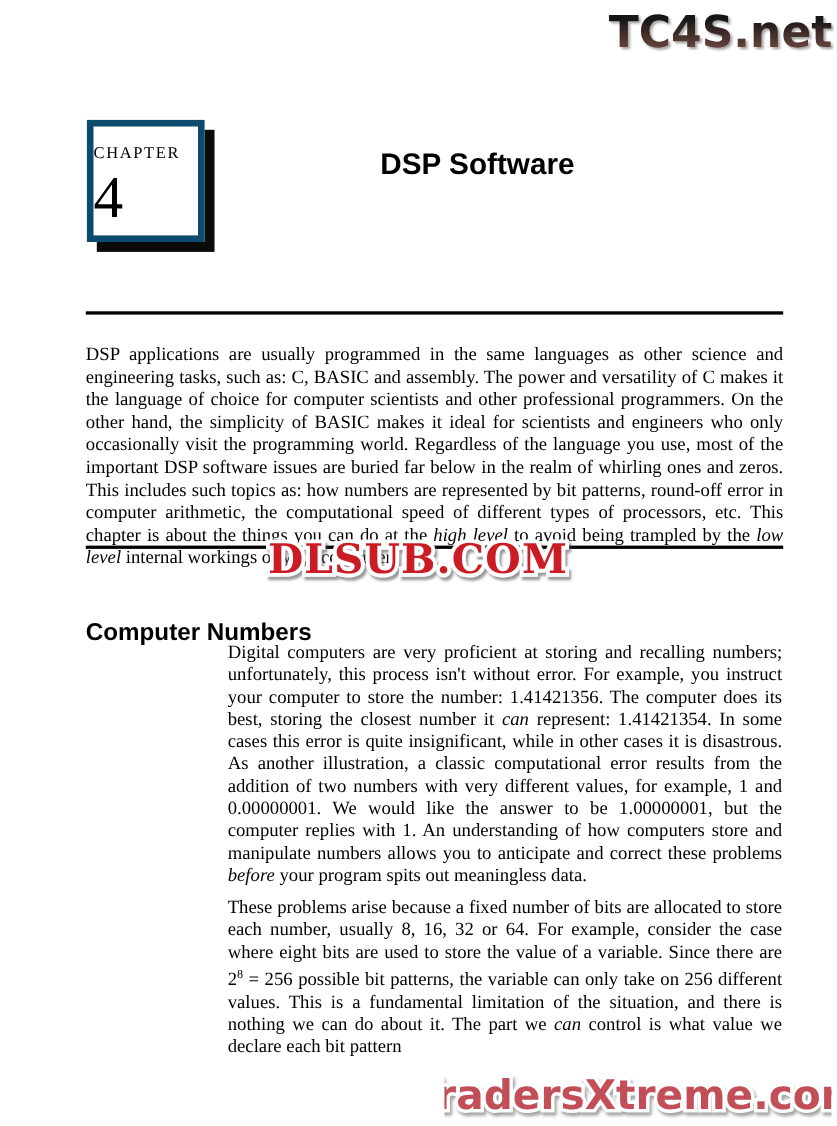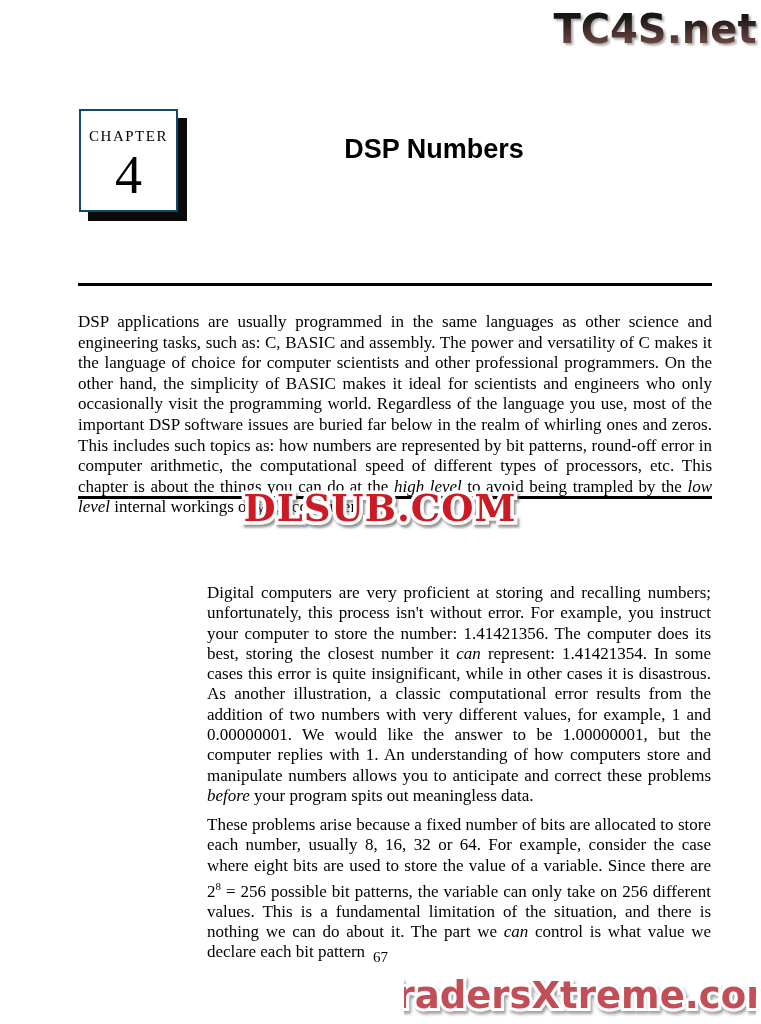--- a/index.html
+++ b/index.html
@@ -14,23 +14,22 @@
   }
   .wm{position:absolute;}
   .wm-tc4s{top:0px;left:552px;}
   .wm-dlsub{top:481px;left:233px;}
   .wm-traders{top:969px;left:404px;}
 
   .chapter-box{
     position:absolute;left:79px;top:109px;
     width:95px;height:99px;
     background:#fff;
-    border:2px solid #0c4a6e;
+    border:6px solid #0c4a6e;
     box-shadow:9px 9px 0 0 #0b0b0b;
-    text-align:center;
   }
   .chapter-label{
     margin-top:17px;
     font-size:15px;
     letter-spacing:1.5px;
     font-family:"Liberation Serif", serif;
   }
   .chapter-number{
     margin-top:2px;
     font-size:54px;
@@ -91,43 +90,43 @@
       </filter>
     </defs>
     <text x="103" y="43" text-anchor="middle" font-family="DejaVu Sans, sans-serif" font-weight="bold" font-size="40" fill="url(#g-tc4s)" filter="url(#f-tc4s)">TC4S.net</text>
   </svg>
 
   <div class="chapter-box">
     <div class="chapter-label">CHAPTER</div>
     <div class="chapter-number">4</div>
   </div>
 
-  <div class="page-title">DSP Numbers</div>
+  <div class="page-title">DSP Software</div>
 
   <div class="rule rule-top"></div>
 
   <p class="body-text intro"><span>DSP applications are usually programmed in the same languages as other science and engineering tasks, such as: C, BASIC and assembly.  The power and versatility of C makes it the language of choice for computer scientists and other professional programmers.  On the other hand, the simplicity of BASIC makes it ideal for scientists and engineers who only occasionally visit the programming world.   Regardless of the language you use, most of the important DSP software issues are buried far below in the realm of whirling ones and zeros.  This includes such topics as: how numbers are represented by bit patterns, round-off error in computer arithmetic, the computational speed of different types of processors, etc.  This chapter is about the things you can do at the </span><span class="it">high level</span><span> to avoid being trampled by the </span><span class="it">low level</span><span> internal workings of your computer.</span></p>
 
   <div class="rule rule-bottom"></div>
 
   <svg class="wm wm-dlsub" width="294" height="54" viewBox="0 0 294 54">
     <defs>
       <filter id="f-dlsub" x="-20%" y="-20%" width="140%" height="140%">
         <feDropShadow dx="2" dy="3" stdDeviation="1.2" flood-color="#555555" flood-opacity="0.6"></feDropShadow>
       </filter>
     </defs>
     <text x="147" y="40" text-anchor="middle" font-family="DejaVu Serif, serif" font-weight="bold" font-size="37" letter-spacing="1" fill="#cb1f27" stroke="#ffffff" stroke-width="7" paint-order="stroke" filter="url(#f-dlsub)">DLSUB.COM</text>
   </svg>
 
+  <div class="section-heading">Computer Numbers</div>
 
   <p class="body-text para1"><span>Digital computers are very proficient at storing and recalling numbers; unfortunately, this process isn't without error.  For example, you instruct your computer to store the number: 1.41421356.  The computer does its best, storing the closest number it </span><span class="it">can</span><span> represent: 1.41421354.  In some cases this error is quite insignificant, while in other cases it is disastrous.  As another illustration, a classic computational error results from the addition of two numbers with very different values, for example, 1 and  0.00000001.  We would like the answer to be 1.00000001, but the computer replies with 1.  An understanding of how computers store and manipulate numbers allows you to anticipate and correct these problems </span><span class="it">before</span><span> your program spits out meaningless data.</span></p>
 
   <p class="body-text para2"><span>These problems arise because a fixed number of bits are allocated to store each number, usually 8, 16, 32 or 64.   For example, consider the case where eight bits are used to store the value of a variable.  Since there are 2</span><sup>8</sup><span> = 256 possible bit patterns, the variable can only take on 256 different values.  This is a fundamental limitation of the situation, and there is nothing we can do about it.  The part we </span><span class="it">can</span><span> control is what value we declare each bit pattern</span></p>
 
-  <div class="page-number">67</div>
 
   <svg class="wm wm-traders" width="352" height="54" viewBox="0 0 352 54">
     <defs>
       <filter id="f-traders" x="-20%" y="-20%" width="140%" height="140%">
         <feDropShadow dx="2" dy="3" stdDeviation="1.5" flood-color="#666666" flood-opacity="0.6"></feDropShadow>
       </filter>
     </defs>
     <text x="176" y="39" text-anchor="middle" font-family="DejaVu Sans, sans-serif" font-weight="bold" font-size="37" fill="#c25059" stroke="#ffffff" stroke-width="6" paint-order="stroke" filter="url(#f-traders)">TradersXtreme.com</text>
   </svg>
 

